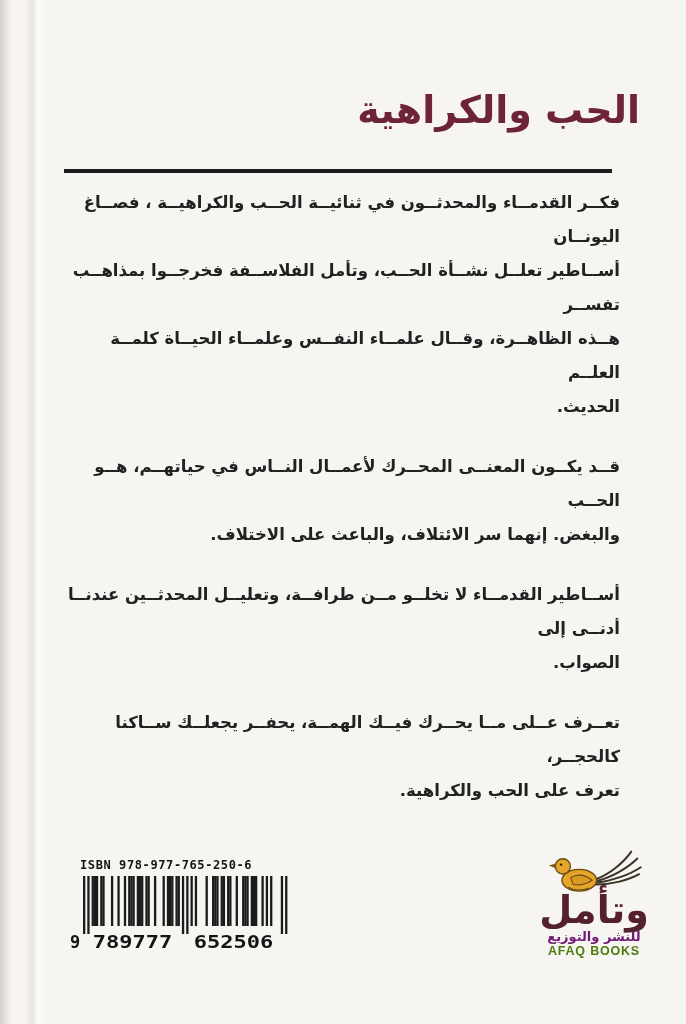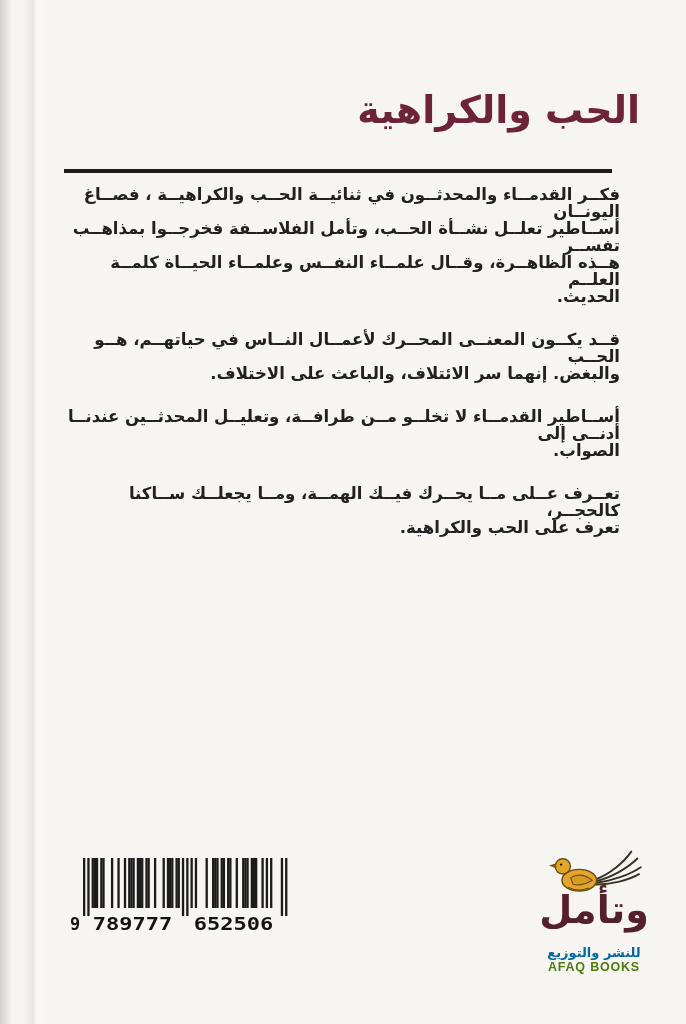--- a/index.html
+++ b/index.html
@@ -35,21 +35,21 @@
     position: absolute; top: 169px; left: 64px;
     width: 548px; height: 4px;
     background: #1c1c1c;
   }
   .body-text {
     position: absolute; top: 186px; right: 66px;
     width: 554px;
     direction: rtl;
     text-align: right;
     font-size: 16.5px; font-weight: 700;
-    line-height: 17px;
+    line-height: 34px;
     color: #212121;
   }
   .para {
     margin: 0 0 26px 0;
     white-space: pre-line;
   }
   .isbn-block {
     position: absolute; left: 70px; top: 858px;
     width: 240px;
   }
@@ -76,23 +76,23 @@
   }
   .bird-svg { display: block; width: 104px; height: 54px; margin: 0 auto; }
   .logo-ar {
     font-size: 38px; font-weight: 700; line-height: 0.95;
     margin-top: -10px;
     direction: rtl;
     color: #53202b;
   }
   .logo-tagline {
     font-size: 13px; font-weight: 700;
-    margin-top: 17px;
-    direction: rtl;
-    color: #0369a1;
+    margin-top: 1px;
+    direction: rtl;
+    color: #701a75;
     text-align: center;
   }
   .logo-en {
     font-family: "Liberation Sans", sans-serif;
     font-size: 12.5px; font-weight: 700;
     letter-spacing: 0.8px;
     color: #4d7c0f;
   }
 </style>
 </head>
@@ -109,25 +109,26 @@
 
   <div class="body-text">
     <p class="para">فكــر القدمــاء والمحدثــون في ثنائيــة الحــب والكراهيــة ، فصــاغ اليونــان
 أســاطير تعلــل نشــأة الحــب، وتأمل الفلاســفة فخرجــوا بمذاهــب تفســر
 هــذه الظاهــرة، وقــال علمــاء النفــس وعلمــاء الحيــاة كلمــة العلــم
 الحديث.</p>
     <p class="para">قــد يكــون المعنــى المحــرك لأعمــال النــاس في حياتهــم، هــو الحــب
 والبغض. إنهما سر الائتلاف، والباعث على الاختلاف.</p>
     <p class="para">أســاطير القدمــاء لا تخلــو مــن طرافــة، وتعليــل المحدثــين عندنــا أدنــى إلى
 الصواب.</p>
-    <p class="para">تعــرف عــلى مــا يحــرك فيــك الهمــة، ومــا يجعلــك ســاكنا كالحجــر،
+    <p class="para">تعــرف عــلى مــا يحــرك فيــك الهمــة، يحفــر يجعلــك ســاكنا كالحجــر،
 تعرف على الحب والكراهية.</p>
   </div>
 
   <div class="isbn-block">
+    <div class="isbn-label">ISBN 978-977-765-250-6</div>
     <svg id="barcode" class="barcode-svg" viewBox="0 0 222 78">
         <rect x="13.00" y="0" width="2.3" height="58" fill="#1b1b1b"></rect>
         <rect x="17.30" y="0" width="2.3" height="58" fill="#1b1b1b"></rect>
         <rect x="21.60" y="0" width="2.3" height="50" fill="#1b1b1b"></rect>
         <rect x="23.75" y="0" width="2.3" height="50" fill="#1b1b1b"></rect>
         <rect x="25.90" y="0" width="2.3" height="50" fill="#1b1b1b"></rect>
         <rect x="30.20" y="0" width="2.3" height="50" fill="#1b1b1b"></rect>
         <rect x="32.35" y="0" width="2.3" height="50" fill="#1b1b1b"></rect>
         <rect x="40.95" y="0" width="2.3" height="50" fill="#1b1b1b"></rect>
         <rect x="47.40" y="0" width="2.3" height="50" fill="#1b1b1b"></rect>

